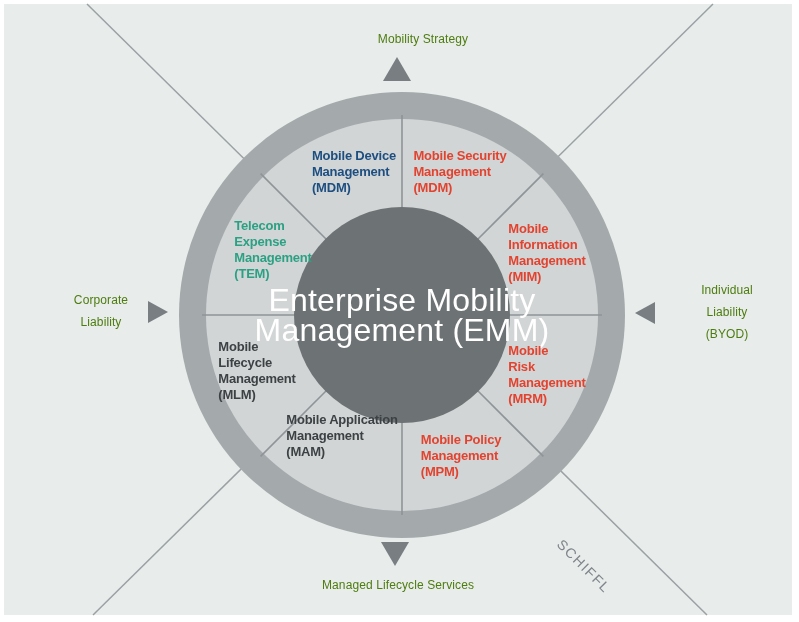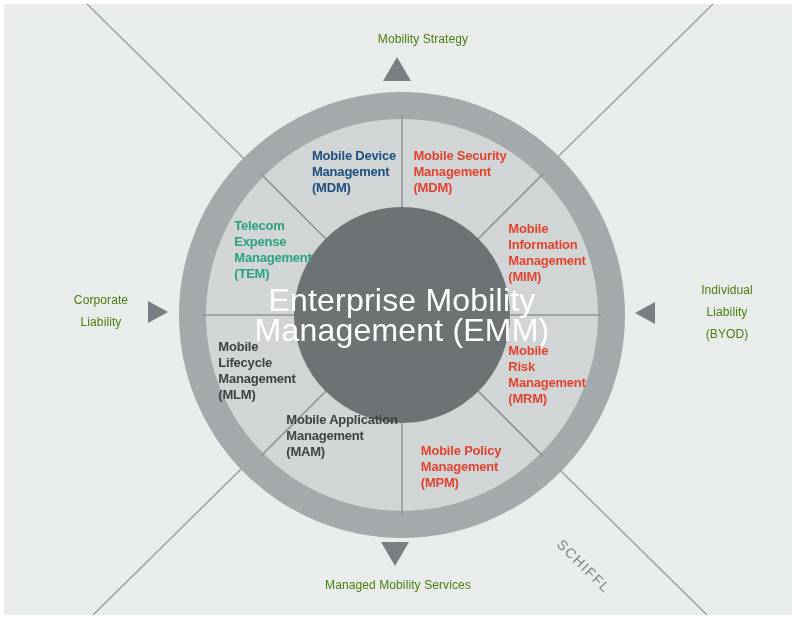--- a/index.html
+++ b/index.html
@@ -104,37 +104,37 @@
 Management
 (MDM)</div>
   <div class="seg-label seg-red" style="left:547px;top:253px;">Mobile
 Information
 Management
 (MIM)</div>
   <div class="seg-label seg-red" style="left:547px;top:375px;">Mobile
 Risk
 Management
 (MRM)</div>
-  <div class="seg-label seg-red" style="left:461px;top:467px;">Mobile Policy
+  <div class="seg-label seg-red" style="left:461px;top:456px;">Mobile Policy
 Management
 (MPM)</div>
   <div class="seg-label seg-dark" style="left:342px;top:436px;">Mobile Application
 Management
 (MAM)</div>
   <div class="seg-label seg-dark" style="left:257px;top:371px;">Mobile
 Lifecycle
 Management
 (MLM)</div>
   <div class="seg-label seg-green" style="left:273px;top:250px;">Telecom
 Expense
 Management
 (TEM)</div>
 
   <div class="axis-label" style="left:423px;top:39px;">Mobility Strategy</div>
-  <div class="axis-label" style="left:398px;top:585px;">Managed Mobility Services</div>
+  <div class="axis-label" style="left:398px;top:585px;">Managed Lifecycle Services</div>
   <div class="axis-label" style="left:727px;top:312px;">Individual
 Liability (BYOD)</div>
   <div class="axis-label" style="left:101px;top:311px;">Corporate
 Liability</div>
 
   <div class="tri tri-up"></div>
   <div class="tri tri-down"></div>
   <div class="tri tri-right"></div>
   <div class="tri tri-left"></div>
 

